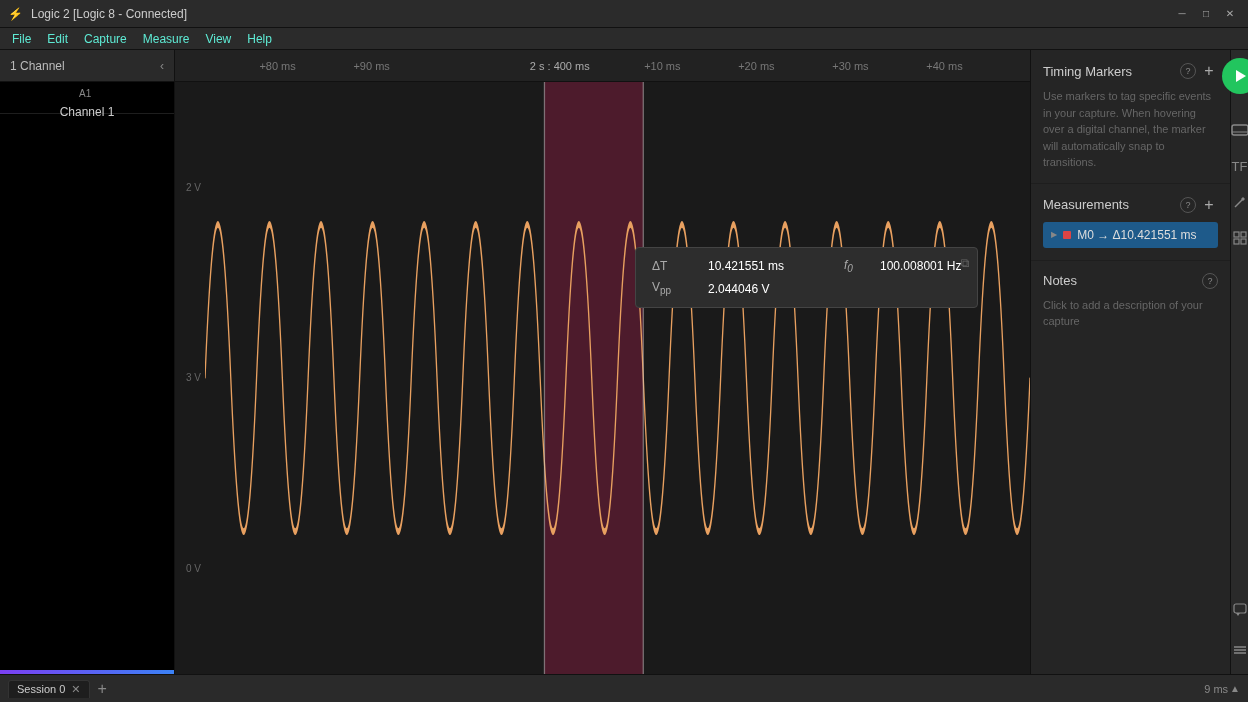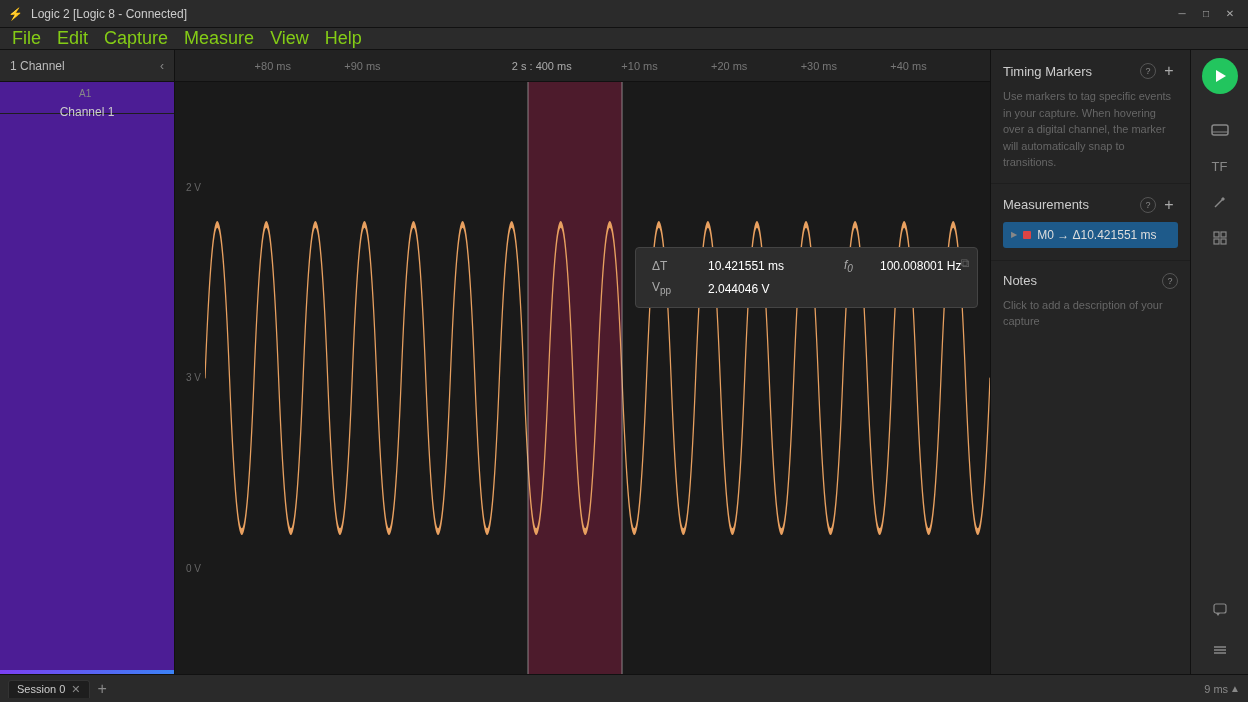--- a/index.html
+++ b/index.html
@@ -21,32 +21,32 @@
 
     
     .menubar {
       height: 22px;
       background: #2b2b2b;
       display: flex;
       align-items: center;
       padding: 0 4px;
       border-bottom: 1px solid #111;
     }
-    .menu-item { padding: 2px 8px; color: #84cc16; cursor: pointer; font-size: 18px; }
+    .menu-item { padding: 2px 8px; color: #5eead4; cursor: pointer; font-size: 12px; }
 
     
     .main-layout {
       display: flex;
       height: calc(702px - 28px - 22px - 28px);
     }
 
     
     .channels-sidebar {
       width: 175px;
-      background: #4c1d95;
+      background: #000000;
       border-right: 1px solid #111;
       display: flex;
       flex-direction: column;
     }
     .channels-header {
       height: 32px;
       display: flex;
       align-items: center;
       padding: 0 10px;
       background: #2a2a2a;
@@ -233,21 +233,21 @@
     .notes-desc {
       font-size: 11px;
       color: #666;
       line-height: 1.5;
       margin-top: 8px;
       cursor: text;
     }
 
     
     .far-right-toolbar {
-      width: 58px;
+      width: 18px;
       background: #2a2a2a;
       border-left: 1px solid #111;
       display: flex;
       flex-direction: column;
       align-items: center;
       padding: 8px 0;
       gap: 4px;
     }
     .toolbar-icon-btn {
       width: 32px; height: 32px;

